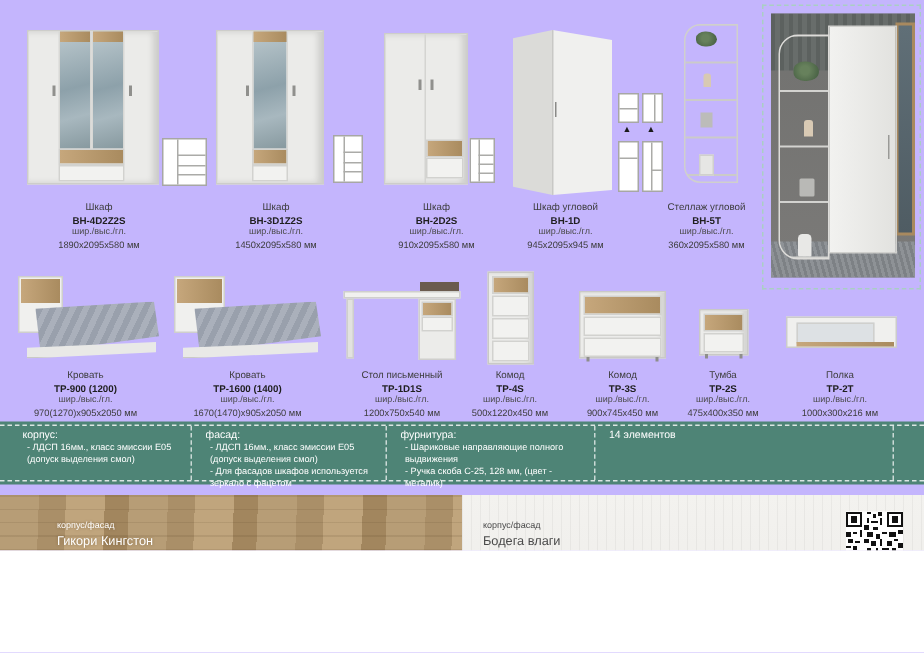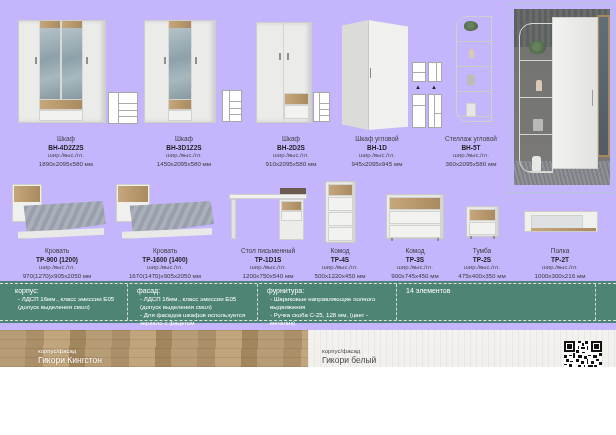--- a/index.html
+++ b/index.html
@@ -367,21 +367,21 @@
 
   <div class="texL">
     <div class="texlabel">
       <div class="cap">корпус/фасад</div>
       <div class="tname">Гикори Кингстон</div>
     </div>
   </div>
   <div class="texR">
     <div class="texlabel">
       <div class="cap">корпус/фасад</div>
-      <div class="tname">Гикори белый</div>
+      <div class="tname">Бодега влаги</div>
     </div>
     <div class="qr">
       <svg viewBox="0 0 25 25" width="38" height="38" shape-rendering="crispEdges">
         <rect x="0" y="0" width="25" height="25" fill="#fff"></rect>
         <g fill="#111">
           <rect x="0" y="0" width="7" height="7"></rect>
             <rect x="18" y="0" width="7" height="7"></rect>
             <rect x="0" y="18" width="7" height="7"></rect>
         </g>
         <g fill="#fff">

